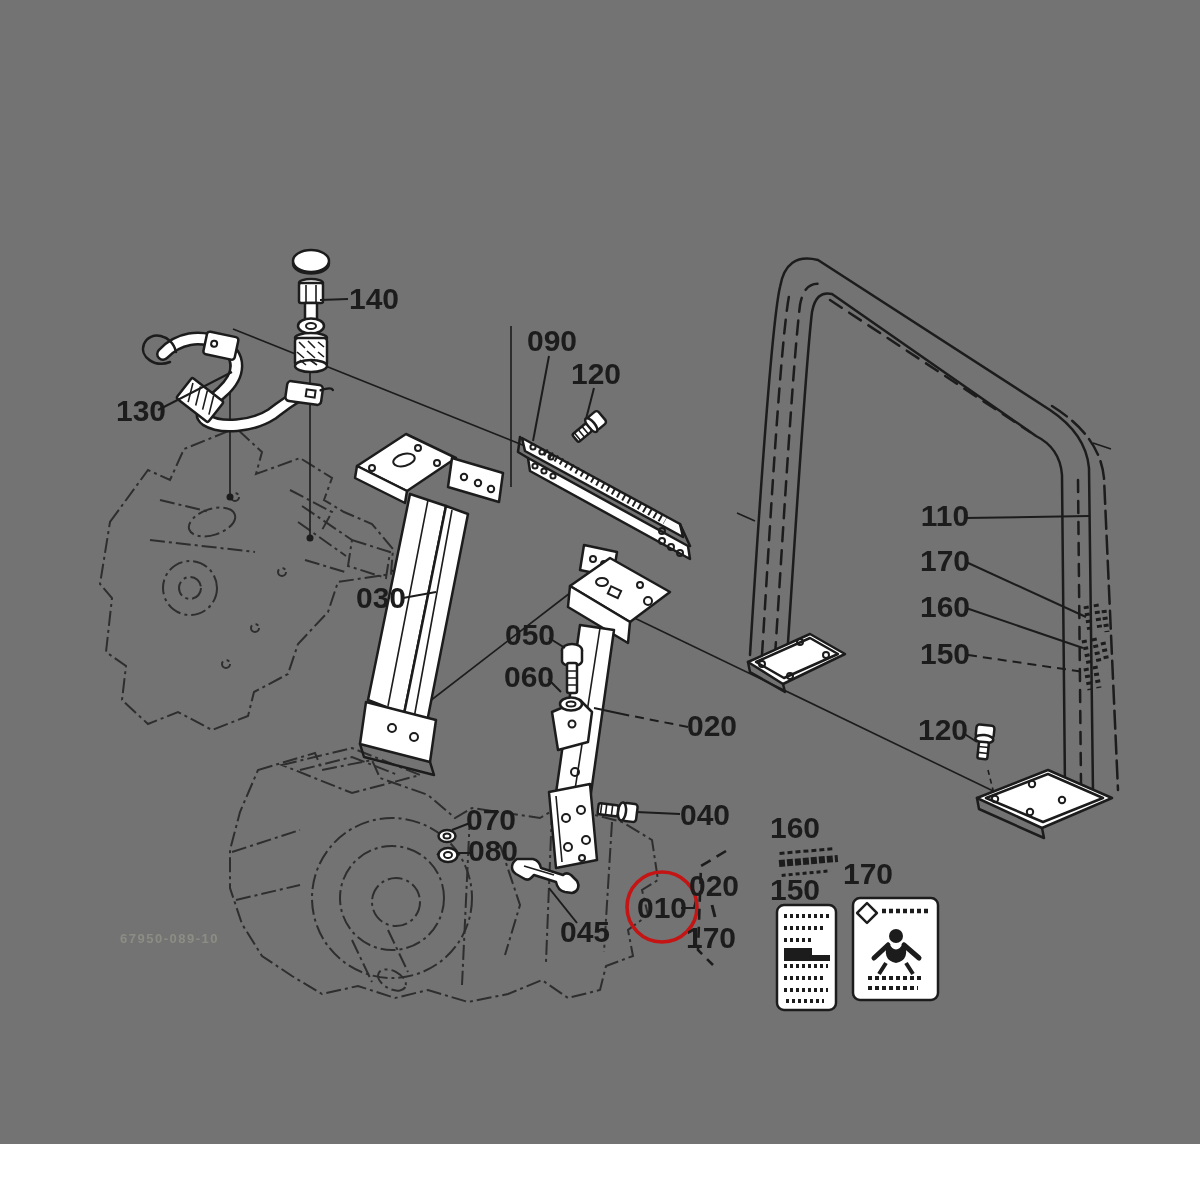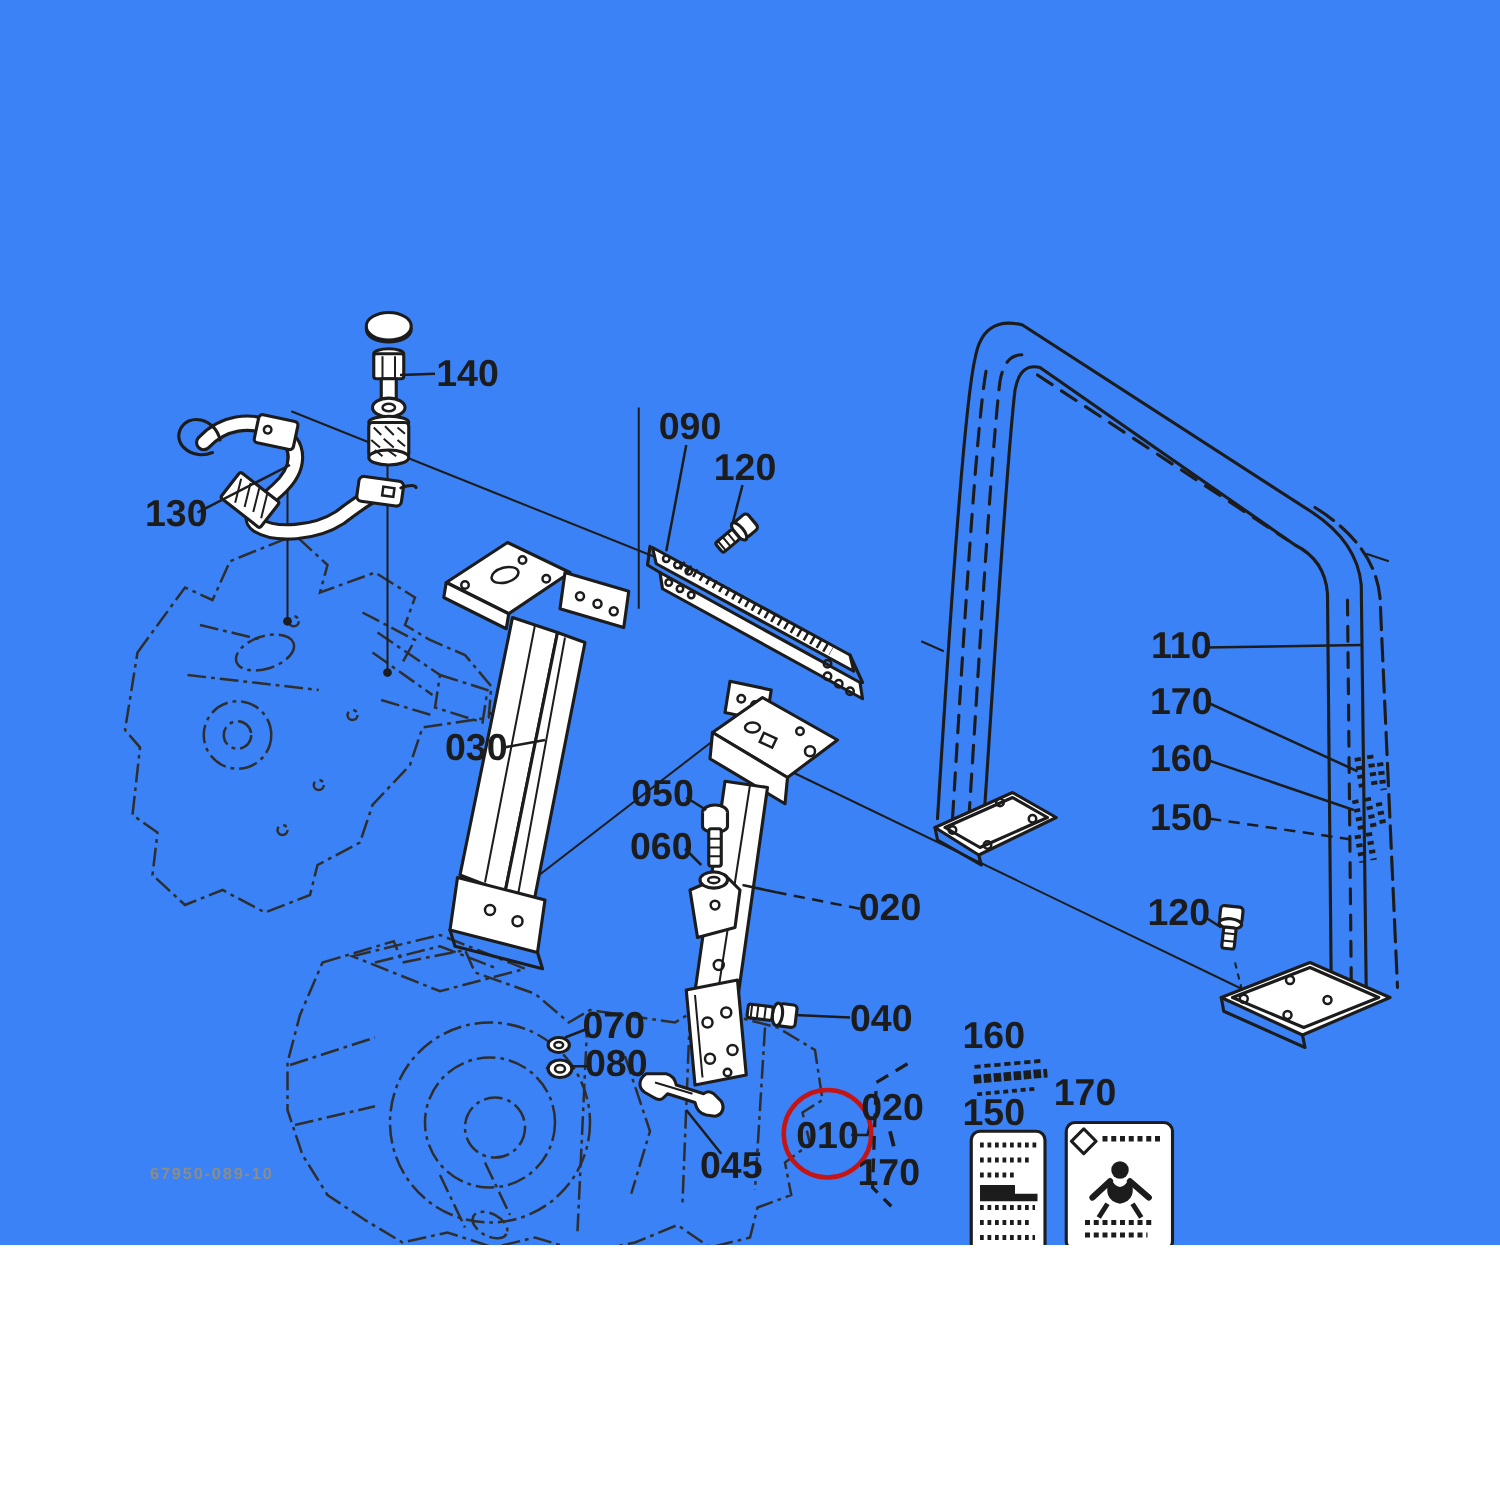--- a/index.html
+++ b/index.html
@@ -1,16 +1,16 @@
 <!DOCTYPE html>
 <html><head>
 <meta charset="utf-8">
 <style>
   html,body{margin:0;padding:0;background:#ffffff;}
-  #stage{position:relative;width:1200px;height:996px;background:#3b82f6;overflow:hidden;
+  #stage{position:relative;width:1200px;height:1144px;background:#737373;overflow:hidden;
          font-family:"Liberation Sans", sans-serif;}
   svg{position:absolute;left:0;top:0;}
   .callout{font-family:"Liberation Sans", sans-serif;font-weight:700;font-size:30px;fill:#1c1c1c;
            letter-spacing:0px;}
   .code{font-family:"Liberation Sans", sans-serif;font-weight:700;font-size:13px;fill:#8d8d85;letter-spacing:1.5px;}
   .phantom{stroke:#2e2e2e;fill:none;stroke-width:2;stroke-dasharray:15 4 3 4;}
   .part{stroke:#1c1c1c;fill:#ffffff;stroke-width:2.5;stroke-linejoin:round;}
   .partn{stroke:#1c1c1c;fill:none;stroke-width:2.5;stroke-linejoin:round;stroke-linecap:round;}
   .thin{stroke:#1c1c1c;fill:none;stroke-width:1.6;}
   .hole{stroke:#1c1c1c;fill:none;stroke-width:2;}

